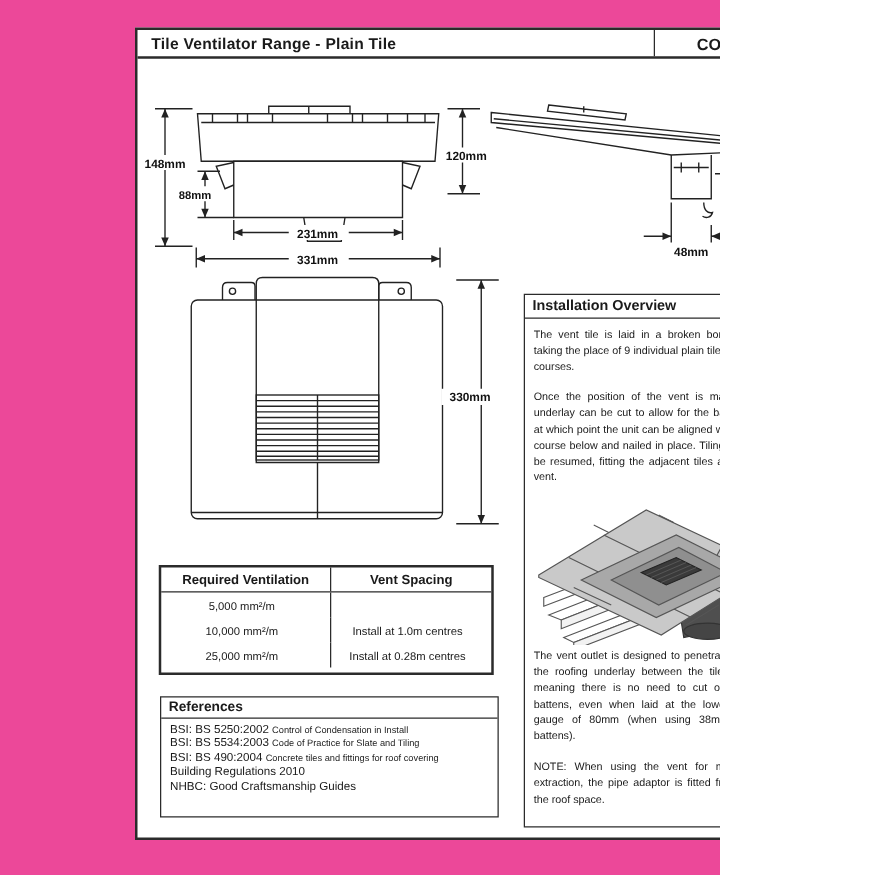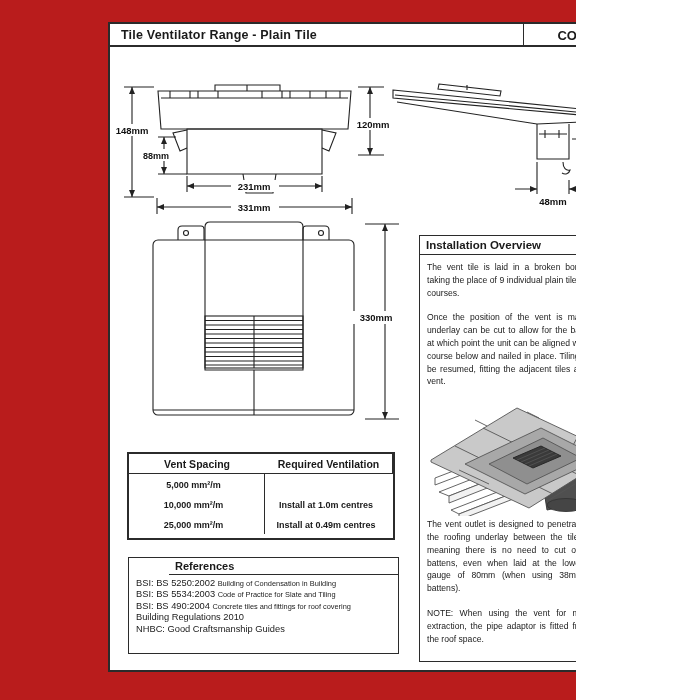--- a/index.html
+++ b/index.html
@@ -1,16 +1,16 @@
 <!DOCTYPE html>
 <html><head>
 <meta charset="utf-8">
 <style>
   html,body{margin:0;padding:0;background:#fff;}
-  #canvas{position:relative;width:576px;height:700px;background:#b91c1c;font-family:"Liberation Sans",sans-serif;color:#1a1a1a;overflow:hidden;}
+  #canvas{position:relative;width:576px;height:700px;background:#ec4899;font-family:"Liberation Sans",sans-serif;color:#1a1a1a;overflow:hidden;}
   #sheet{position:absolute;left:108px;top:22px;width:523px;height:650px;border:2px solid #2b2b2b;background:#fff;box-sizing:border-box;}
   
   #hdr{position:absolute;left:0;top:0;width:100%;height:23px;border-bottom:2px solid #2b2b2b;box-sizing:border-box;display:flex;}
   #hdr .title{flex:0 0 402px;font-size:12.5px;font-weight:bold;padding:4px 0 0 11px;letter-spacing:.2px;}
   #hdr .codecell{flex:1;border-left:1.5px solid #2b2b2b;text-align:right;padding-top:4px;font-size:13px;padding-left:24px;}
   #hdr .codecell b{font-weight:bold;}
   
   svg{position:absolute;}
   svg text{font-family:"Liberation Sans",sans-serif;font-weight:bold;fill:#111;}
   .dim{font-size:9.5px;text-anchor:middle;}
@@ -22,24 +22,24 @@
   #ov p{margin:0 0 12px 0;}
   #ov p.note{margin-top:12px;}
   #ov .iso{position:relative;display:block;margin:1px auto 2px auto;}
   .watermark{position:absolute;right:7px;bottom:3px;font-size:11px;color:#c9c9c9;}
   
   #vt{position:absolute;left:17px;top:428px;width:268px;height:88px;border:2px solid #2b2b2b;box-sizing:border-box;font-size:9px;}
   #vt .trow{display:grid;grid-template-columns:136px 1fr;}
   #vt .trow.head{border-bottom:1.5px solid #2b2b2b;font-weight:bold;font-size:10.5px;}
   #vt .cell{text-align:center;padding:4px 2px 3px 2px;}
   #vt .cell.c0{border-right:1.5px solid #2b2b2b;}
-  #vt .trow.data .cell{padding:6px 8px 4px 2px;font-weight:bold;}
+  #vt .trow.data .cell{padding:6px 8px 4px 2px;}
   
   #refs{position:absolute;left:18px;top:533px;width:271px;height:97px;border:1.5px solid #2b2b2b;box-sizing:border-box;}
-  #refs .rhead{font-size:11px;font-weight:bold;padding:2px 6px;border-bottom:1.5px solid #2b2b2b;margin-left:40px;}
+  #refs .rhead{font-size:11px;font-weight:bold;padding:2px 6px;border-bottom:1.5px solid #2b2b2b;}
   #refs ul{list-style:none;margin:3px 0 0 0;padding:0 7px;}
   #refs li{font-size:9.3px;line-height:11.4px;white-space:nowrap;overflow:hidden;}
   #refs li .detail{font-size:7.4px;color:#222;}
 </style>
 </head>
 <body>
 
 <div id="canvas">
  <div id="sheet">
 
@@ -185,40 +185,40 @@
         </g>
       </svg>
       <p>The vent outlet is designed to penetrate through the roofing underlay between the tile courses, meaning there is no need to cut or trim the battens, even when laid at the lowest batten gauge of 80mm (when using 38mm roofing battens).</p>
       <p class="note">NOTE: When using the vent for mechanical extraction, the pipe adaptor is fitted from inside the roof space.</p>
     </div>
     <div class="watermark">⌂</div>
   </div>
 
   <div id="vt">
     <div class="trow head">
+      <div class="cell c0">Required Ventilation</div>
       <div class="cell">Vent Spacing</div>
-      <div class="cell c0">Required Ventilation</div>
     </div>
     <div class="trow data">
       <div class="cell c0">5,000 mm²/m</div>
     </div>
     <div class="trow data">
       <div class="cell c0">10,000 mm²/m</div>
       <div class="cell">Install at 1.0m centres</div>
     </div>
     <div class="trow data">
       <div class="cell c0">25,000 mm²/m</div>
-      <div class="cell">Install at 0.49m centres</div>
+      <div class="cell">Install at 0.28m centres</div>
     </div>
   </div>
 
   <div id="refs">
     <div class="rhead">References</div>
     <ul>
-      <li><span>BSI: BS 5250:2002 </span><span class="detail">Building of Condensation in Building</span></li>
+      <li><span>BSI: BS 5250:2002 </span><span class="detail">Control of Condensation in Install</span></li>
       <li><span>BSI: BS 5534:2003 </span><span class="detail">Code of Practice for Slate and Tiling</span></li>
       <li><span>BSI: BS 490:2004 </span><span class="detail">Concrete tiles and fittings for roof covering</span></li>
       <li><span>Building Regulations 2010</span><span class="detail"></span></li>
       <li><span>NHBC: Good Craftsmanship Guides</span><span class="detail"></span></li>
     </ul>
   </div>
 
  </div>
 </div>
 

